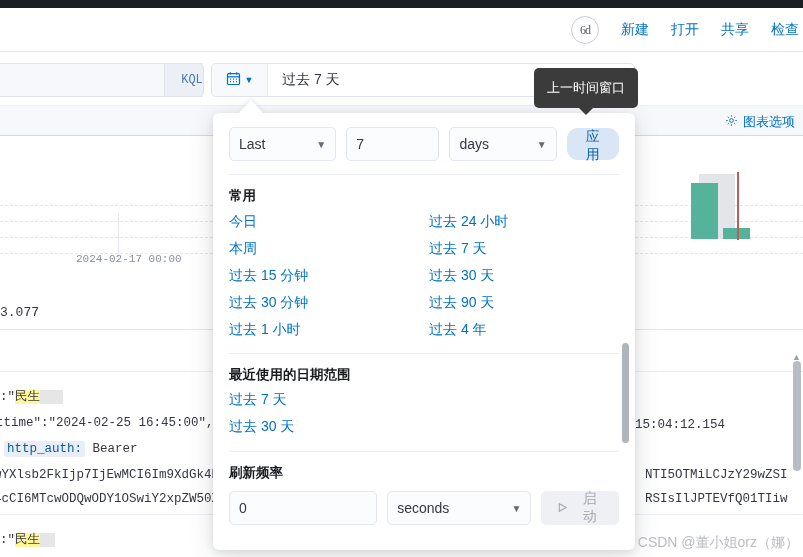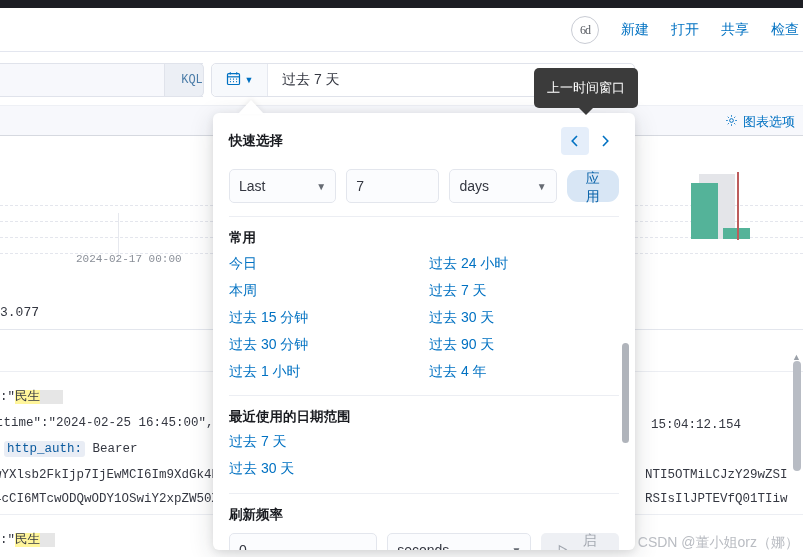--- a/index.html
+++ b/index.html
@@ -390,53 +390,36 @@
 
   <div class="log-line" style="left:-6px; top:362px;">wYXlsb2FkIjp7IjEwMCI6Im9XdGk4N</div>
   <div class="log-line" style="left:-6px; top:386px;">4cCI6MTcwODQwODY1OSwiY2xpZW50X</div>
 
   <div class="doc-sep" style="top:408px;"></div>
 
   <div class="log-line" style="left:0; top:425px;">
     <span>:"</span><span class="hl-yellow">民生</span><span class="hl-blur">&nbsp;&nbsp;</span>
   </div>
 
-  <div class="log-line" style="left:651px; top:312px;">15:04:12.154</div>
+  <div class="log-line" style="left:635px; top:312px;">15:04:12.154</div>
   <div class="log-line" style="left:645px; top:362px;">NTI5OTMiLCJzY29wZSI</div>
   <div class="log-line" style="left:645px; top:386px;">RSIsIlJPTEVfQ01TIiw</div>
 
   <div class="scroll-arrow" style="top:246px;">▲</div>
   <div class="scroll-track-right"></div>
 </div>
 
 <div class="tooltip">
   <span>上一时间窗口</span>
 </div>
 
 <div class="popup-arrow"></div>
 
 <div class="popup">
 
-  <div class="pp-pad">
-    <div class="pp-row1">
-      <div class="pp-title">快速选择</div>
-      <div class="pp-navs">
-        <div class="nav-sq active">
-          <svg width="10" height="14" viewBox="0 0 10 14" fill="none" stroke="#0071c2" stroke-width="1.6">
-              <polyline points="7,2 2.2,7 7,12"></polyline>
-            </svg>
-        </div>
-        <div class="nav-sq">
-          <svg width="10" height="14" viewBox="0 0 10 14" fill="none" stroke="#0071c2" stroke-width="1.6">
-              <polyline points="3,2 7.8,7 3,12"></polyline>
-            </svg>
-        </div>
-      </div>
-    </div>
-  </div>
 
   <div class="pp-controls">
     <div class="sel sel-last">
       <span>Last</span>
       <span class="chev2">▼</span>
     </div>
     <div class="num num-val">
       <span>7</span>
     </div>
     <div class="sel sel-unit">

